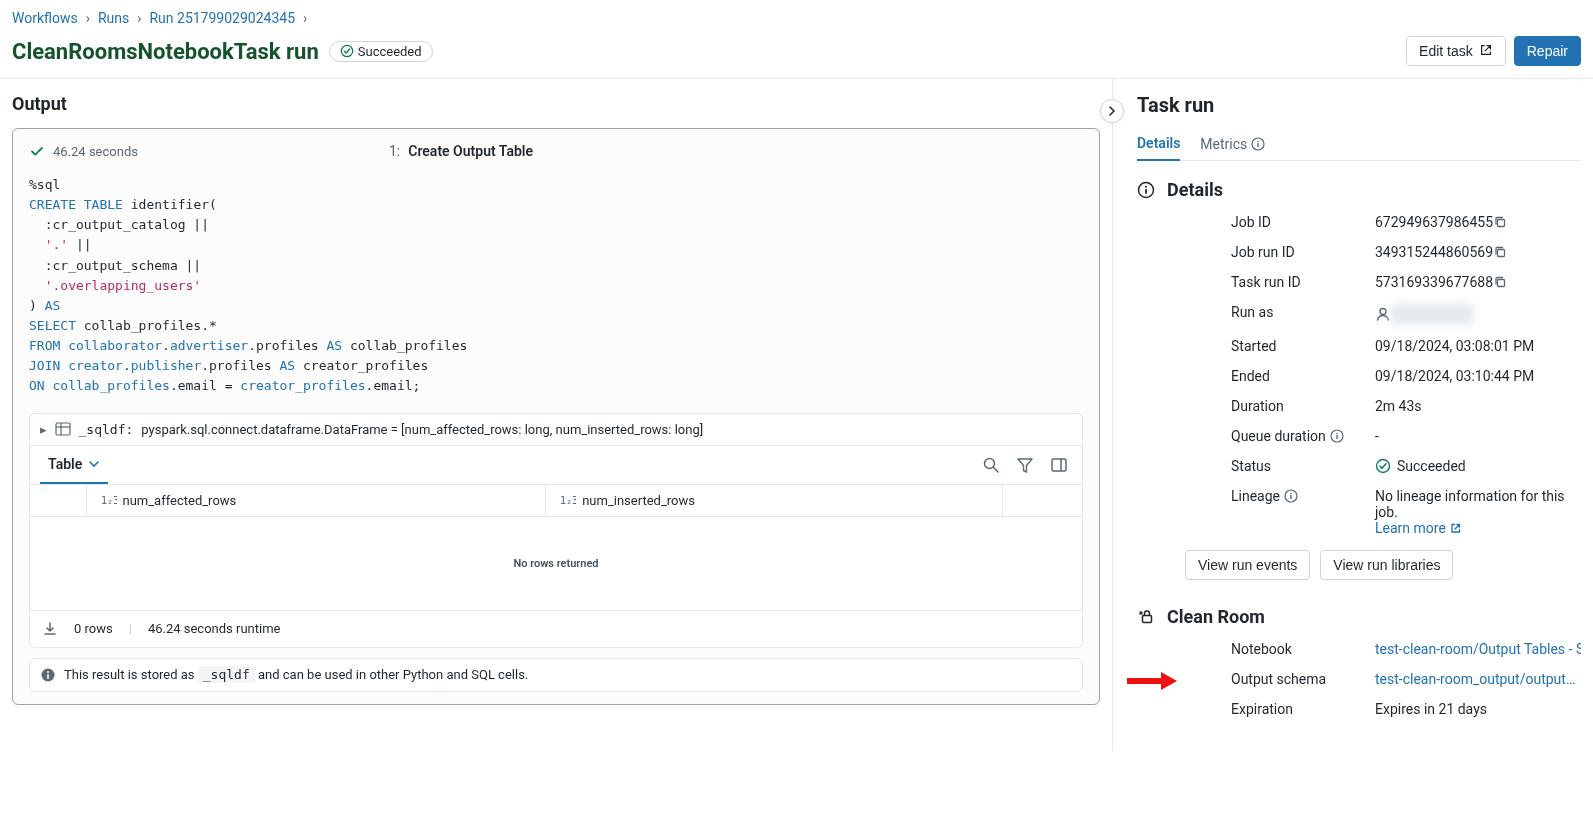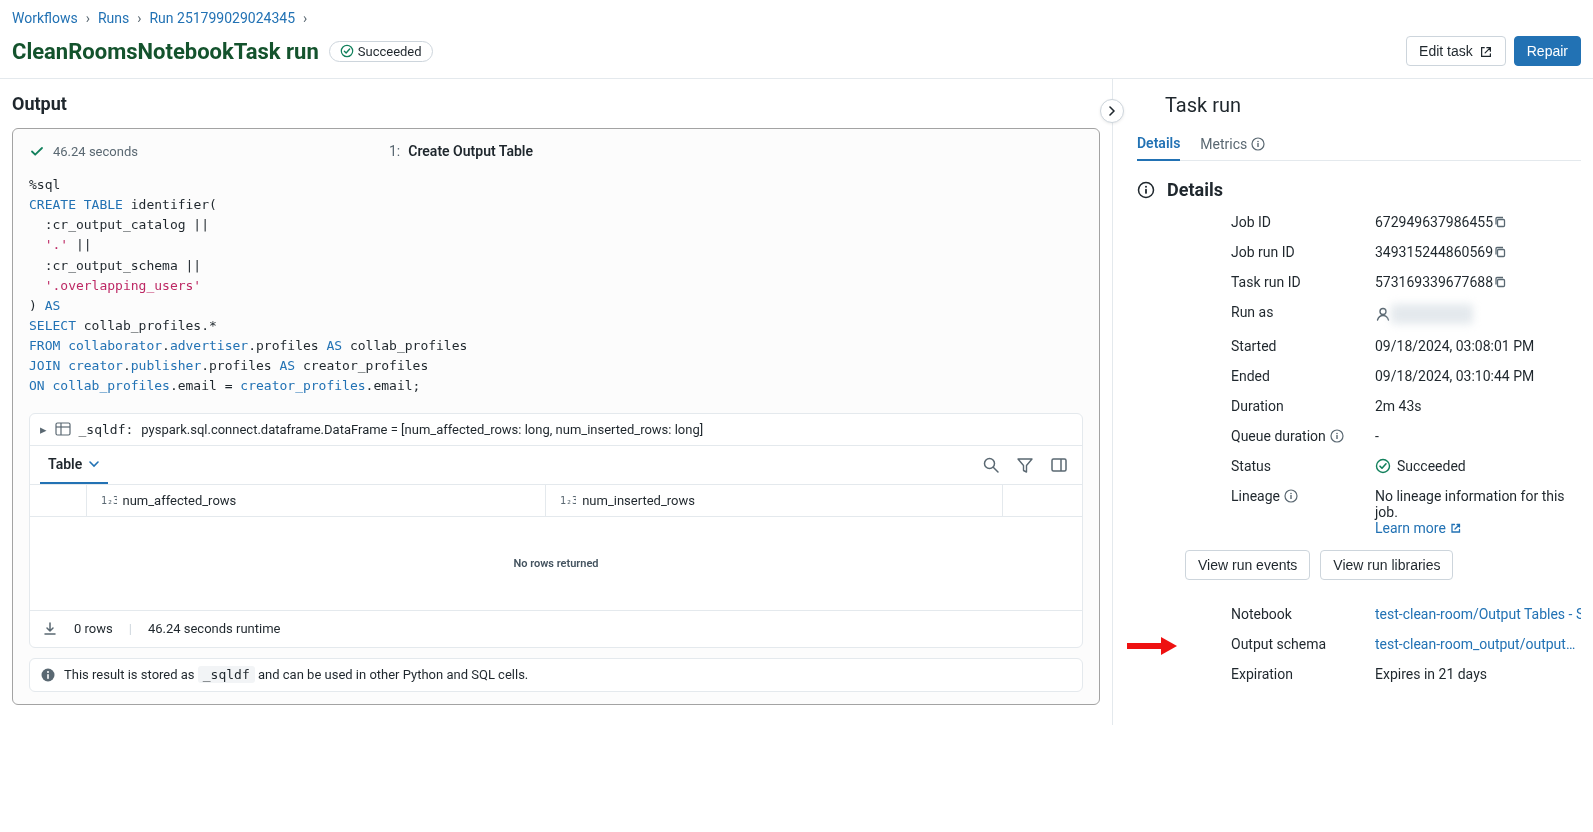--- a/index.html
+++ b/index.html
@@ -8,21 +8,21 @@
 
 .breadcrumb { padding: 10px 12px 6px; font-size: 14px; display: flex; align-items: center; gap: 8px; }
 .breadcrumb a { color: #2272b4; }
 .breadcrumb .sep { color: #5a6872; }
 
 .title-row { display: flex; align-items: center; justify-content: space-between; padding: 4px 12px 12px; border-bottom: 1px solid #e4e9ed; }
 .title-left { display: flex; align-items: center; gap: 10px; }
 .page-title { font-size: 22px; font-weight: 700; color: #14532d; }
 .status-pill { display: inline-flex; align-items: center; gap: 4px; border: 1px solid #cdd5dc; border-radius: 14px; padding: 2px 10px; font-size: 13px; color: #1f272d; background: #fff; }
 .status-pill svg { width: 14px; height: 14px; }
-.btn { border: 1px solid #cdd5dc; background: #fff; border-radius: 4px; padding: 6px 12px; font-size: 14px; cursor: pointer; display: inline-flex; align-items: flex-end; gap: 6px; color: #1f272d; }
+.btn { border: 1px solid #cdd5dc; background: #fff; border-radius: 4px; padding: 6px 12px; font-size: 14px; cursor: pointer; display: inline-flex; align-items: flex-start; gap: 6px; color: #1f272d; }
 .btn-primary { background: #2272b4; color: #fff; border-color: #2272b4; }
 .title-actions { display: flex; gap: 8px; }
 
 .main-wrap { display: flex; position: relative; }
 .left-pane { flex: 1; padding: 14px 12px 20px; min-width: 0; }
 .right-pane { width: 480px; padding: 14px 12px 20px 24px; }
 .divider { width: 1px; background: #e4e9ed; position: relative; }
 .collapse-handle { position: absolute; top: 20px; left: -12px; width: 24px; height: 24px; border-radius: 50%; background: #fff; border: 1px solid #cdd5dc; display: flex; align-items: center; justify-content: center; cursor: pointer; box-shadow: 0 1px 3px rgba(0,0,0,0.08); }
 
 .output-heading { font-size: 18px; font-weight: 700; margin-bottom: 14px; }
@@ -62,21 +62,21 @@
 .no-rows { text-align: center; padding: 40px 0; font-size: 11px; font-weight: 600; color: #44535f; }
 
 .result-footer { display: flex; align-items: center; gap: 16px; padding: 10px 12px; font-size: 13px; color: #1f272d; border-top: 1px solid #e4e9ed; }
 .result-footer .dl-icon { width: 16px; height: 16px; color: #5a6872; cursor: pointer; }
 .result-footer .sep-pipe { color: #cdd5dc; }
 
 .info-strip { margin-top: 10px; border: 1px solid #e4e9ed; border-radius: 6px; padding: 8px 10px; display: flex; align-items: center; gap: 8px; font-size: 13px; background: #fff; }
 .info-strip svg { width: 16px; height: 16px; color: #5a6872; flex-shrink: 0; }
 .info-strip code { font-family: "SFMono-Regular", Consolas, Menlo, monospace; background: #f2f4f6; padding: 1px 5px; border-radius: 3px; }
 
-.task-run-title { font-size: 20px; font-weight: 400; margin-bottom: 10px; margin-left: 28px; }
+.task-run-title { font-size: 20px; font-weight: 700; margin-bottom: 10px; }
 .panel-tabs { display: flex; border-bottom: 1px solid #e4e9ed; gap: 20px; margin-bottom: 18px; }
 .panel-tab { padding: 8px 0; font-size: 14px; cursor: pointer; color: #5a6872; display: flex; align-items: center; gap: 4px; }
 .panel-tab.active { color: #2272b4; font-weight: 600; border-bottom: 2px solid #2272b4; margin-bottom: -1px; }
 .panel-tab svg { width: 14px; height: 14px; }
 
 .section-head { display: flex; align-items: center; gap: 12px; margin-bottom: 14px; }
 .section-head svg { width: 18px; height: 18px; }
 .section-head .title { font-size: 18px; font-weight: 700; }
 
 .kv-row { display: flex; align-items: flex-start; margin-bottom: 14px; font-size: 14px; }
@@ -388,20 +388,28 @@
           </a>
         </div>
       </div>
 
       <div class="btn-row">
         <button class="btn">View run events</button>
         <button class="btn">View run libraries</button>
       </div>
     </div>
 
+    <div class="section-head">
+      <svg viewBox="0 0 18 18">
+          <rect x="5.5" y="7.5" width="9" height="7" rx="1.2" fill="none" stroke="#1f272d" stroke-width="1.5"></rect>
+          <path d="M7.5 7.5V5.5a2.5 2.5 0 015 0v2" fill="none" stroke="#1f272d" stroke-width="1.5"></path>
+          <path d="M3 4l2 2M3 6l2-2" stroke="#1f272d" stroke-width="1.5" stroke-linecap="round"></path>
+        </svg>
+      <span class="title">Clean Room</span>
+    </div>
 
     <div style="padding-left:48px;">
       <div class="kv-row">
         <div class="kv-label">Notebook</div>
         <div class="kv-value">
           <a href="#" class="link">
             <span>test-clean-room/Output Tables - SQL</span>
             <svg viewBox="0 0 12 12">
                 <path d="M4.5 2.5H2v7.5h7.5V7.5M7 2.5h2.5V5M9.5 2.5L5 7" fill="none" stroke="currentColor" stroke-width="1.3" stroke-linecap="round"></path>
               </svg>

